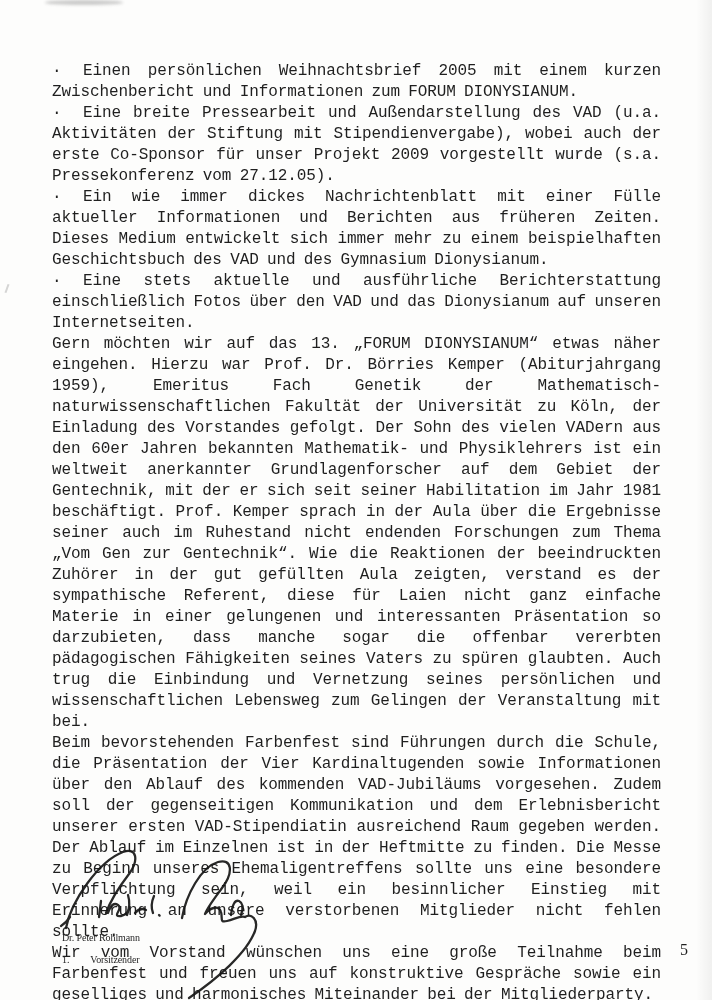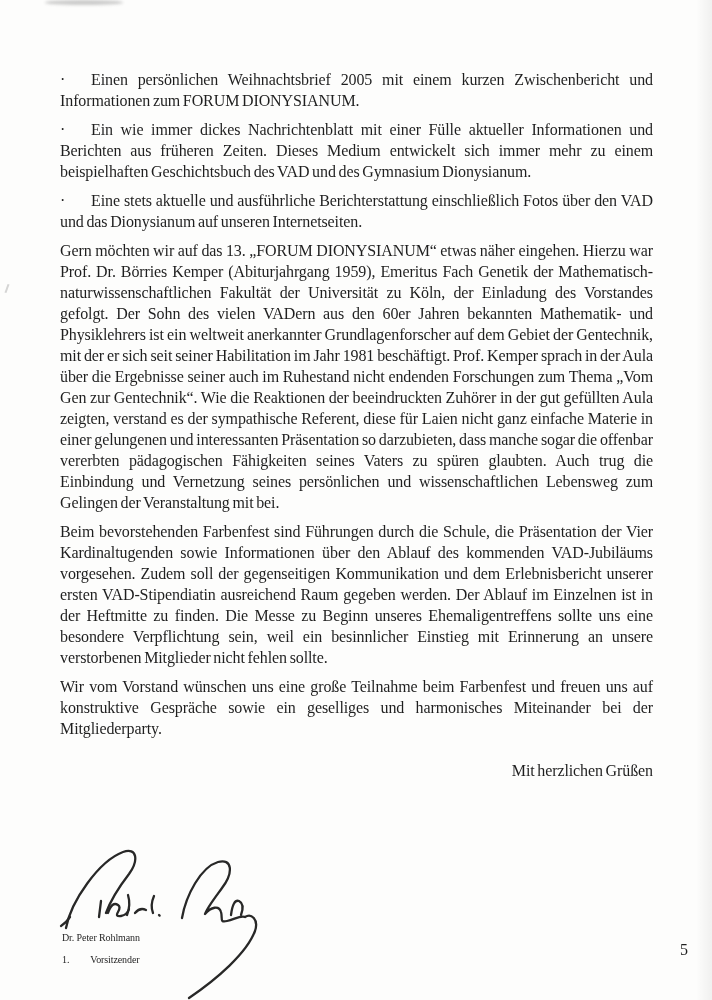--- a/index.html
+++ b/index.html
@@ -24,21 +24,21 @@
   .mark-left {
     position: absolute; left: 6px; top: 284px; width: 2px; height: 9px;
     background: #8a8a8a; opacity: .35; transform: rotate(20deg);
   }
   .textblock {
     position: absolute; left: 52px; top: 61px; width: 609px;
     font-size: 16px; line-height: 21px;
     text-align: justify;
     word-spacing: -1.2px; letter-spacing: -0.1px;
   }
-  .textblock p { margin: 8px; }
+  .textblock p { margin: 0; font-family: Liberation Mono, monospace; }
   .bullet-mark { display: inline-block; width: 31px; }
   .salutation { margin-top: 21px !important; text-align: right; }
   .signature-svg {
     position: absolute; left: 55px; top: 843px; width: 210px; height: 157px;
     pointer-events: none;
   }
   .signatory {
     position: absolute; left: 62px; top: 927px;
     font-size: 10px; line-height: 22px; letter-spacing: -0.1px;
   }
@@ -52,20 +52,21 @@
 
 <div class="page">
 
   <div class="smudge-top"></div>
   <div class="mark-left"></div>
   <div class="edge-shade"></div>
 
   <div class="textblock">
 
     <p class="bullet"><span class="bullet-mark">·</span><span>Einen persönlichen Weihnachtsbrief 2005 mit einem kurzen Zwischenbericht und Informationen zum FORUM DIONYSIANUM.</span></p>
+    <p class="bullet"><span class="bullet-mark">·</span><span>Eine breite Pressearbeit und Außendarstellung des VAD (u.a. Aktivitäten der Stiftung mit Stipendienvergabe), wobei auch der erste Co-Sponsor für unser Projekt 2009 vorgestellt wurde (s.a. Pressekonferenz vom 27.12.05).</span></p>
     <p class="bullet"><span class="bullet-mark">·</span><span>Ein wie immer dickes Nachrichtenblatt mit einer Fülle aktueller Informationen und Berichten aus früheren Zeiten. Dieses Medium entwickelt sich immer mehr zu einem beispielhaften Geschichtsbuch des VAD und des Gymnasium Dionysianum.</span></p>
     <p class="bullet"><span class="bullet-mark">·</span><span>Eine stets aktuelle und ausführliche Berichterstattung einschließlich Fotos über den VAD und das Dionysianum auf unseren Internetseiten.</span></p>
 
     <p class="body">Gern möchten wir auf das 13. „FORUM DIONYSIANUM“ etwas näher eingehen. Hierzu war Prof. Dr. Börries Kemper (Abiturjahrgang 1959), Emeritus Fach Genetik der Mathematisch-naturwissenschaftlichen Fakultät der Universität zu Köln, der Einladung des Vorstandes gefolgt. Der Sohn des vielen VADern aus den 60er Jahren bekannten Mathematik- und Physiklehrers ist ein weltweit anerkannter Grundlagenforscher auf dem Gebiet der Gentechnik, mit der er sich seit seiner Habilitation im Jahr 1981 beschäftigt. Prof. Kemper sprach in der Aula über die Ergebnisse seiner auch im Ruhestand nicht endenden Forschungen zum Thema „Vom Gen zur Gentechnik“. Wie die Reaktionen der beeindruckten Zuhörer in der gut gefüllten Aula zeigten, verstand es der sympathische Referent, diese für Laien nicht ganz einfache Materie in einer gelungenen und interessanten Präsentation so darzubieten, dass manche sogar die offenbar vererbten pädagogischen Fähigkeiten seines Vaters zu spüren glaubten. Auch trug die Einbindung und Vernetzung seines persönlichen und wissenschaftlichen Lebensweg zum Gelingen der Veranstaltung mit bei.</p>
     <p class="body">Beim bevorstehenden Farbenfest sind Führungen durch die Schule, die Präsentation der Vier Kardinaltugenden sowie Informationen über den Ablauf des kommenden VAD-Jubiläums vorgesehen. Zudem soll der gegenseitigen Kommunikation und dem Erlebnisbericht unserer ersten VAD-Stipendiatin ausreichend Raum gegeben werden. Der Ablauf im Einzelnen ist in der Heftmitte zu finden. Die Messe zu Beginn unseres Ehemaligentreffens sollte uns eine besondere Verpflichtung sein, weil ein besinnlicher Einstieg mit Erinnerung an unsere verstorbenen Mitglieder nicht fehlen sollte.</p>
     <p class="body">Wir vom Vorstand wünschen uns eine große Teilnahme beim Farbenfest und freuen uns auf konstruktive Gespräche sowie ein geselliges und harmonisches Miteinander bei der Mitgliederparty.</p>
 
     <p class="salutation">Mit herzlichen Grüßen</p>
   </div>
 

